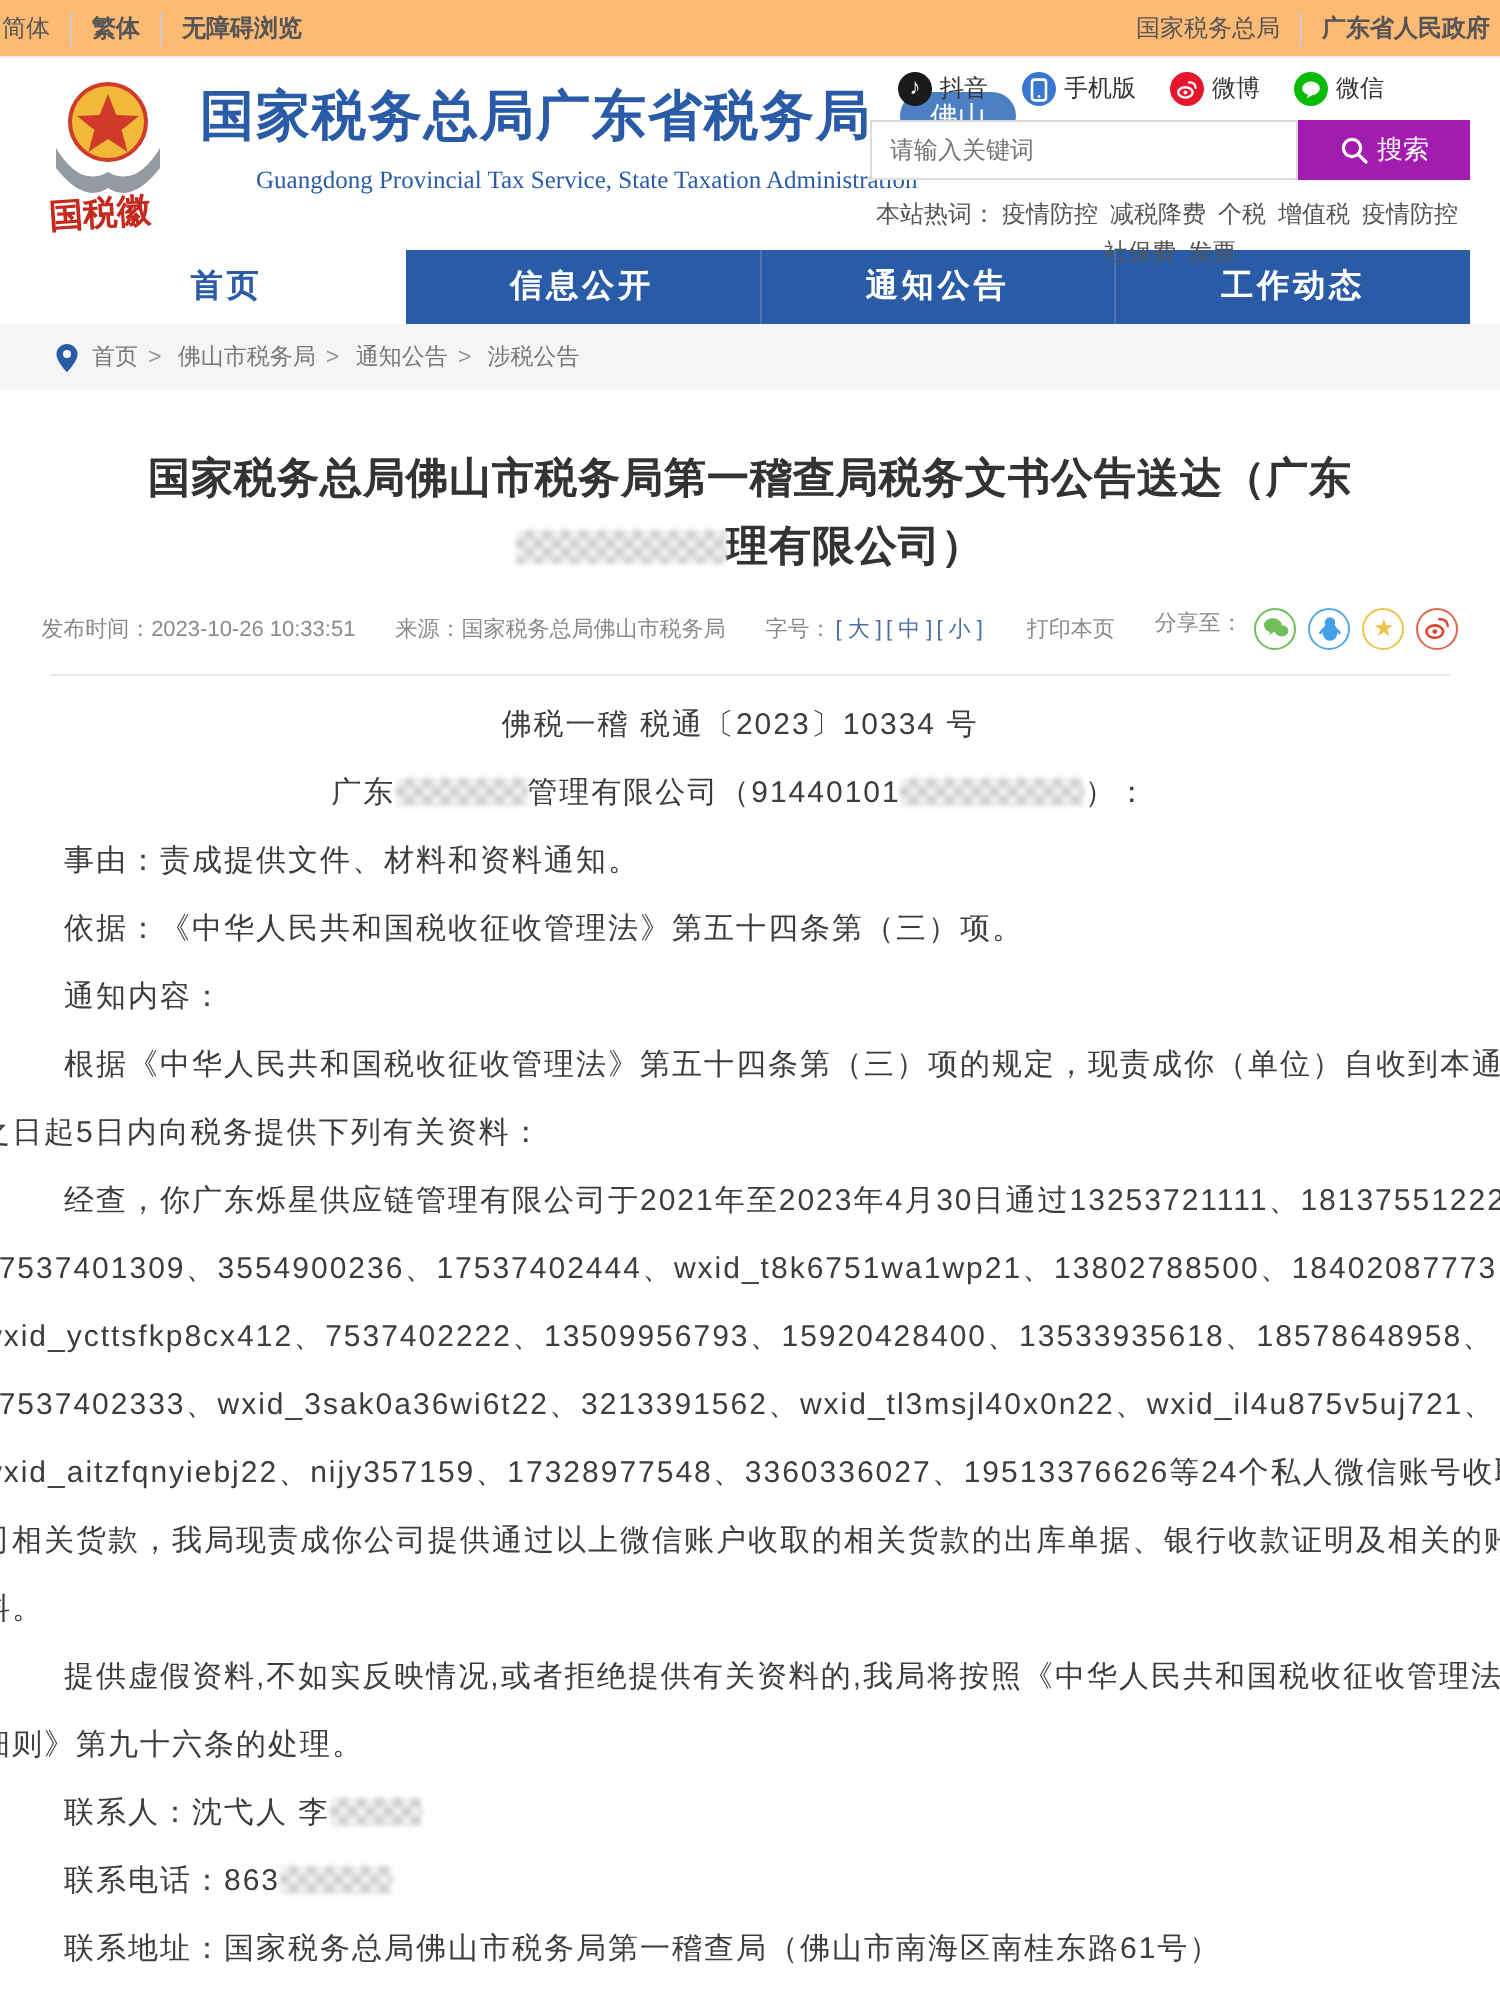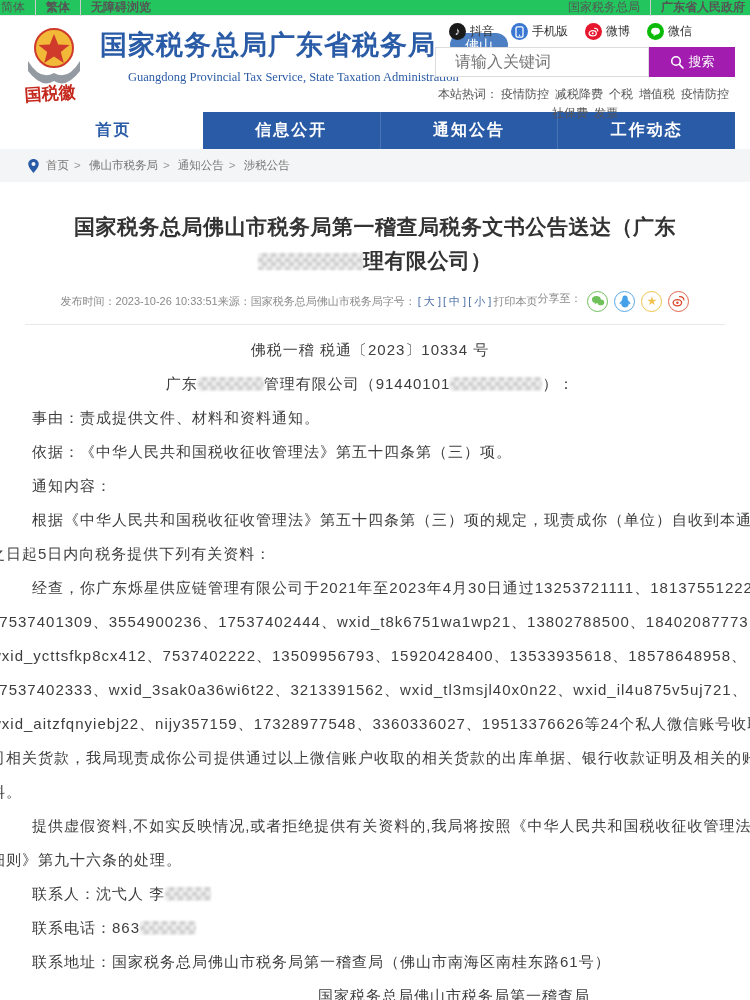--- a/index.html
+++ b/index.html
@@ -3,21 +3,21 @@
 <meta charset="utf-8">
 <style>
   * { box-sizing: border-box; }
   html,body { margin:0; padding:0; }
   body {
     width:750px; height:1000px; overflow:hidden; position:relative;
     background:#fff; font-family:"Liberation Sans", sans-serif; color:#333;
   }
   
   .topbar {
-    height:16px; background:#22c55e; border-bottom:1px solid #ececec;
+    height:29px; background:#fdba74; border-bottom:1px solid #ececec;
     display:flex; justify-content:space-between; align-items:center;
     font-size:12px; color:#555; padding:0 6px;
   }
   .topbar-left { display:flex; margin-left:-15px; }
   .topbar-right { display:flex; margin-right:-11px; }
   .tlink { padding:0 10px; cursor:pointer; white-space:nowrap; }
   .tlink + .tlink { border-left:1px solid #ccc;font-weight:bold; }
   
   .header { position:relative; height:96px; background:#fff; }
   .logo-wrap { position:absolute; left:22px; top:9px; }
@@ -28,41 +28,41 @@
   .site-subtitle { font-family:"Liberation Serif", serif; color:#2a5ba6; font-size:12.5px; margin-top:7px; white-space:nowrap;margin-left:28px; }
   .header-right { position:absolute; right:15px; top:5px; width:300px; }
   .quick-links { display:flex; align-items:center; gap:17px; font-size:12px; color:#333; margin:2px 0 7px 14px; }
   .quick-link { display:flex; align-items:center; gap:4px; cursor:pointer; white-space:nowrap; }
   .qicon { width:17px; height:17px; border-radius:50%; display:flex; align-items:center; justify-content:center; color:#fff; font-size:11px; line-height:17px; flex:0 0 17px; }
   .q-douyin { background:#1a1a1a; }
   .q-mobile { background:#3a77d2; }
   .q-weibo  { background:#e6162d; }
   .q-wechat { background:#09bb07; }
   .search-row { display:flex; }
-  .search-input { width:214px; height:30px; border:1px solid #dcdcdc; padding:0 19px; font-size:16px; color:#c2410c; outline:none; font-family:"Liberation Sans",sans-serif; }
+  .search-input { width:214px; height:30px; border:1px solid #dcdcdc; padding:0 9px; font-size:12px; color:#c2410c; outline:none; font-family:"Liberation Sans",sans-serif; }
   .search-btn { width:86px; height:30px; background:#a21caf; color:#fff; border:none; font-size:13px; display:flex; align-items:center; justify-content:center; gap:5px; cursor:pointer; font-family:"Liberation Sans",sans-serif; }
   .hotwords { font-size:12px; color:#555; margin-top:8px; line-height:19px; width:300px; text-align:center; }
   .hotword { margin:0 3px; cursor:pointer; white-space:nowrap; }
   
   .nav { margin:0 15px 0 25px; height:37px; background:#2a5ba6; display:flex; }
   .nav-item { flex:1; display:flex; align-items:center; justify-content:center; color:#fff;
     font-size:16px; font-weight:bold; letter-spacing:2px; cursor:pointer; border-right:1px solid rgba(255,255,255,.15); }
   .nav-item:last-child { border-right:none; }
   .nav-item.active { background:#fff; color:#2a5ba6; }
   
   .breadcrumb { height:33px; background:#f4f5f6; display:flex; align-items:center; padding-left:28px; font-size:11.5px; color:#777; }
   .breadcrumb svg { margin-right:7px; }
   .crumb { cursor:pointer; }
   .crumb + .crumb::before { content:" > "; color:#999; margin:0 5px; cursor:default; }
   
   .article-title { margin:28px 35px 0; text-align:center; font-size:21px; color:#333; line-height:34px; font-weight:bold; letter-spacing:.5px; }
   .redact { display:inline-block; vertical-align:-2px; border-radius:1px;
     background:conic-gradient(#d0d0d0 25%, #efefef 0 50%, #d0d0d0 0 75%, #efefef 0);
     background-size:9px 9px; filter:blur(1px); }
-  .meta-row { margin-top:12px; height:22px; display:flex; justify-content:center; align-items:center; gap:0; font-size:11px; color:#8a8a8a; white-space:nowrap; }
+  .meta-row { margin-top:12px; height:22px; display:flex; justify-content:center; align-items:center; gap:20px; font-size:11px; color:#8a8a8a; white-space:nowrap; }
   .meta-sizes span { color:#4a6fa5; cursor:pointer; margin-right:2px; }
   .meta-print { cursor:pointer; }
   .share-icons { display:flex; gap:6px; align-items:flex-start; }
   .share-circle { width:21px; height:21px; border-radius:50%; display:flex; align-items:center; justify-content:center; cursor:pointer; background:#fff; }
   .sc-wechat { border:1.5px solid #6fbf5a; }
   .sc-qq     { border:1.5px solid #55a8e8; }
   .sc-qzone  { border:1.5px solid #eec34a; color:#f0c24e; font-size:12px; }
   .sc-weibo  { border:1.5px solid #e2654c; }
   .divider { margin:12px 25px 0; border-bottom:1px solid #e8e8e8; }
   

